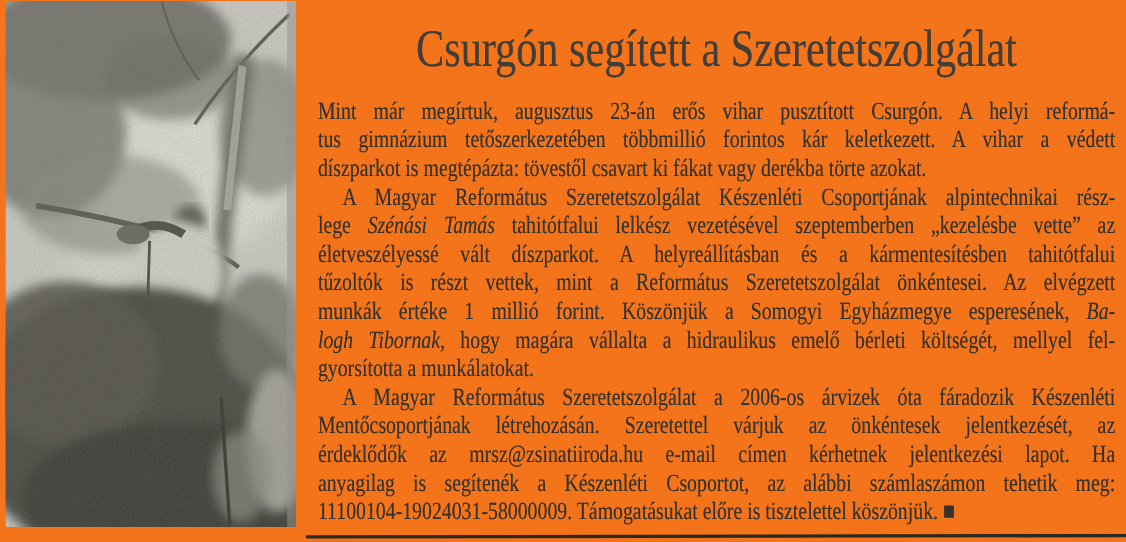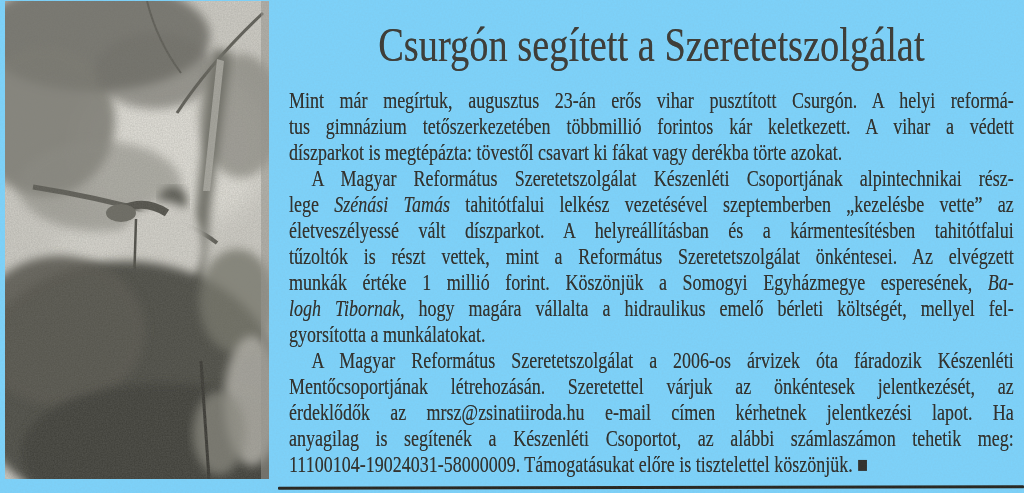--- a/index.html
+++ b/index.html
@@ -1,18 +1,18 @@
 <!DOCTYPE html>
 <html><head>
 <meta charset="utf-8">
 <style>
   html,body { margin:0; padding:0; }
   .scan {
     position:relative; width:1024px; height:493px;
-    background:#7dd3fc; overflow:hidden;
+    background:#f97316; overflow:hidden;
     font-family:"Liberation Serif","DejaVu Serif",serif;
   }
   .grain-overlay {
     position:absolute; left:0; top:0; width:1024px; height:493px;
     z-index:6; pointer-events:none; opacity:.13;
   }
   .photo {
     position:absolute; left:5px; top:1px; width:264px; height:478px;
     margin:0; z-index:2;
   }

